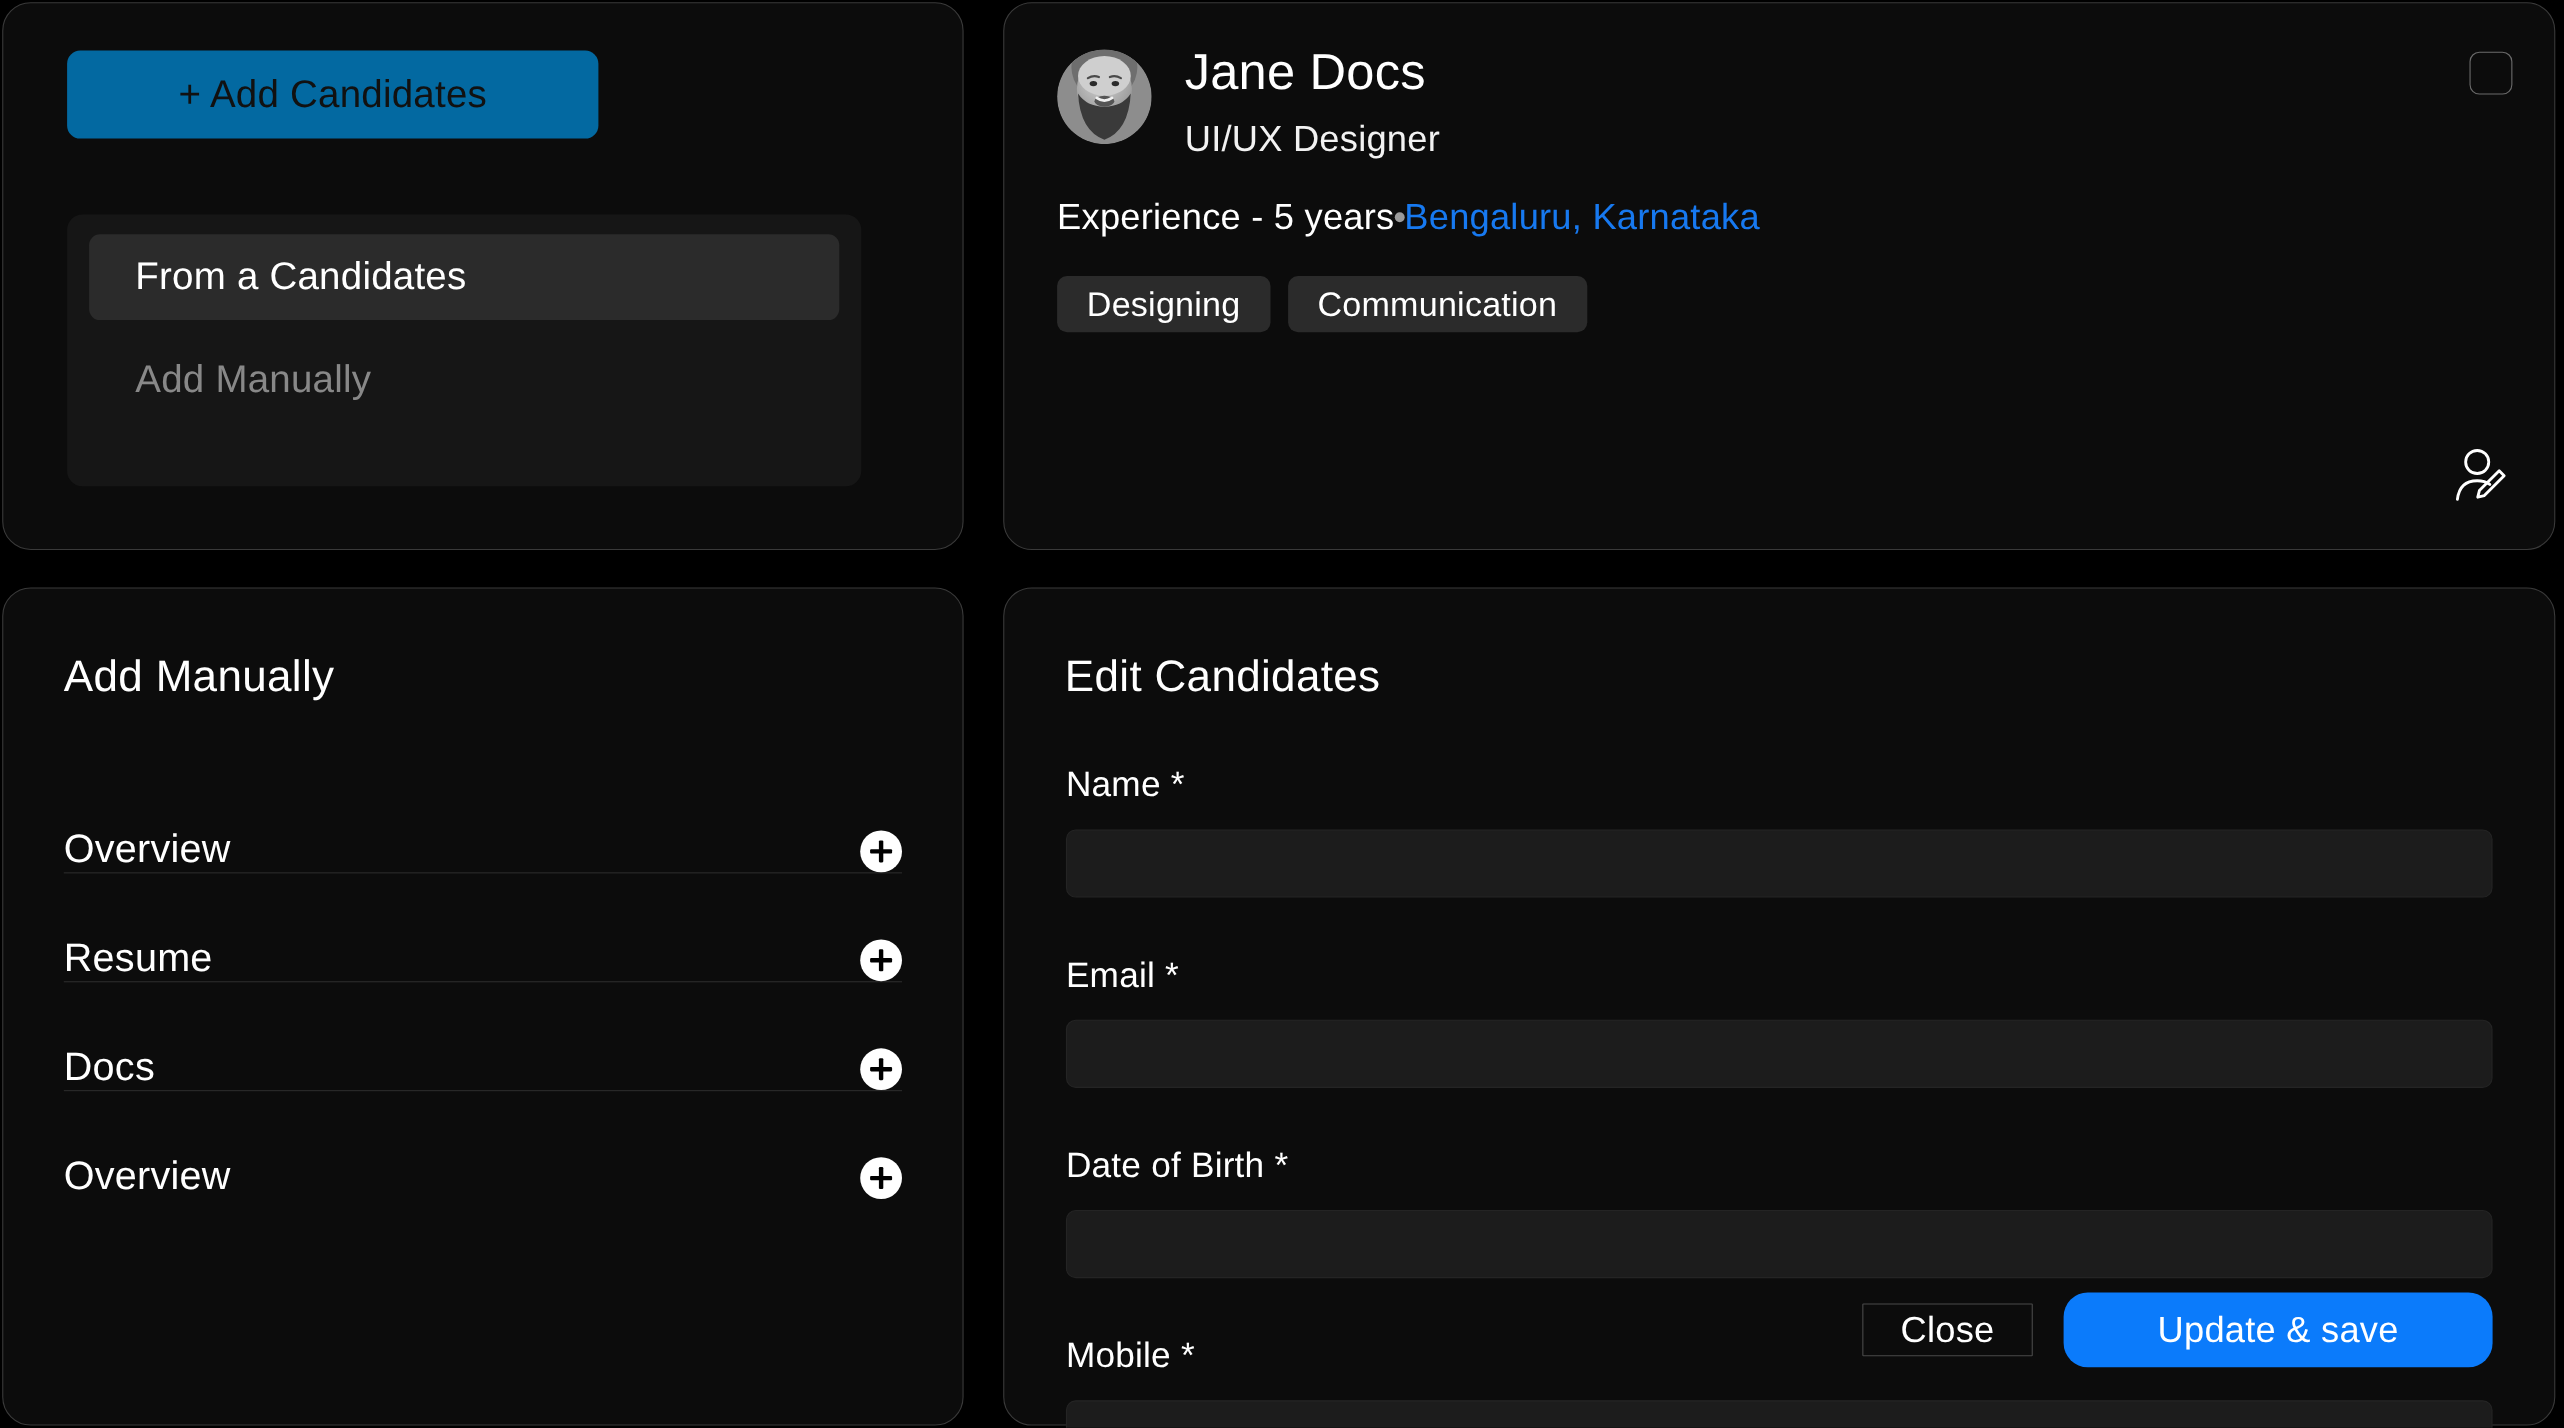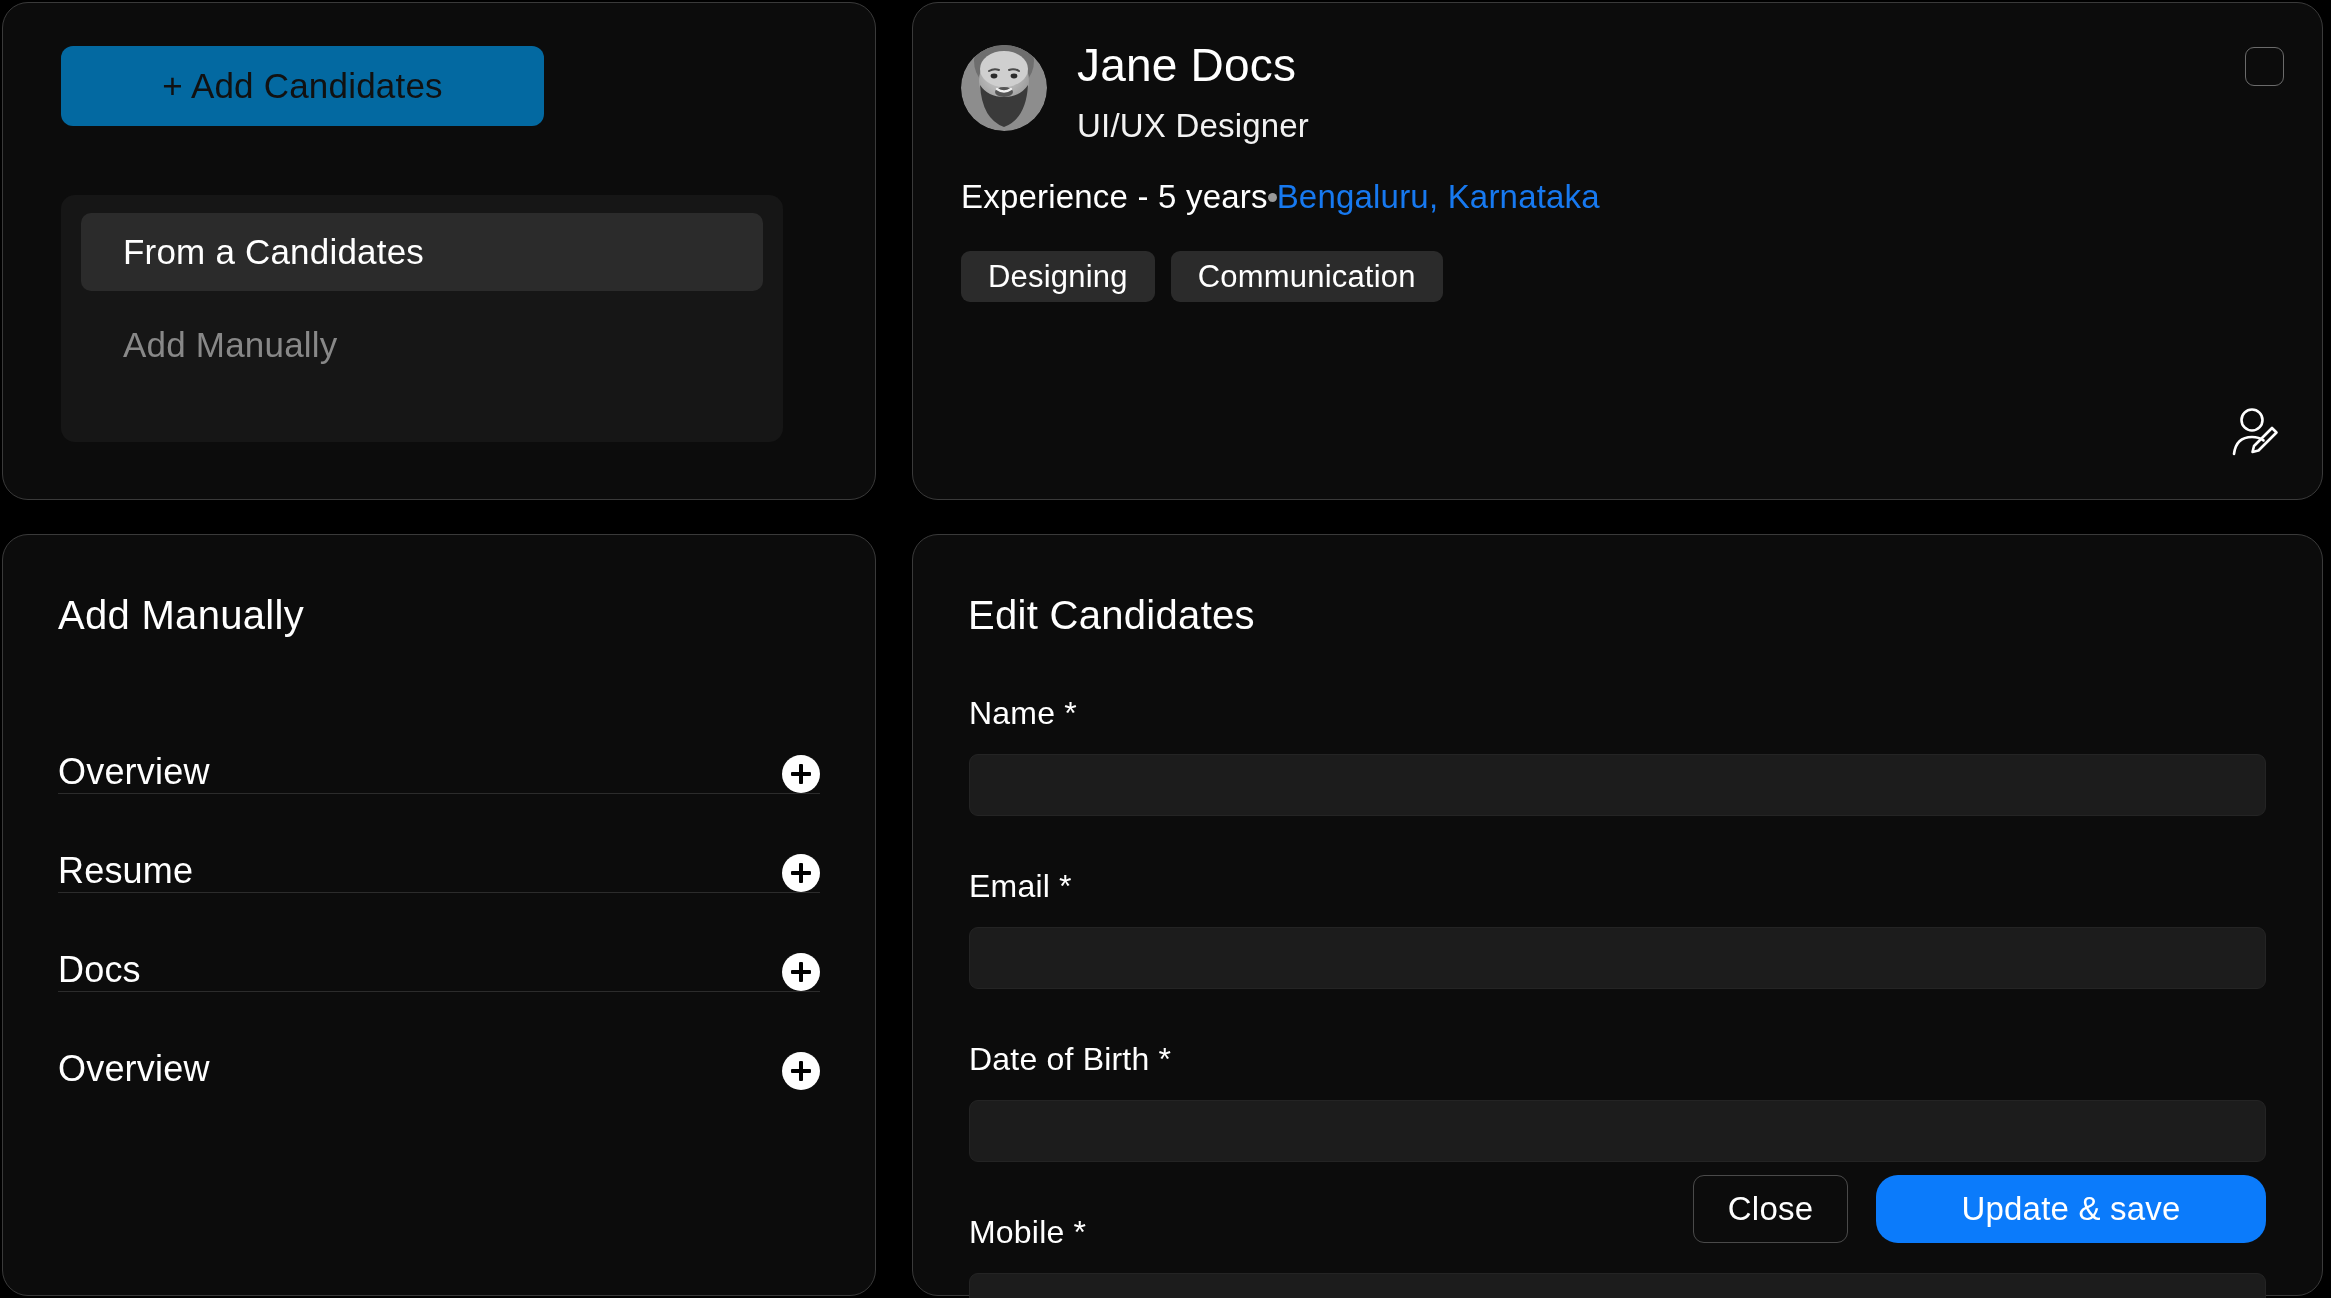--- a/index.html
+++ b/index.html
@@ -283,26 +283,26 @@
   .form-actions {
     position: absolute;
     right: 56px;
     bottom: 52px;
     display: flex;
     align-items: center;
     gap: 28px;
   }
 
   .btn-close {
-    height: 68px;
+    height: 48px;
     min-width: 155px;
     padding: 0 30px;
     background: transparent;
     border: 1px solid #4A4A4A;
-    border-radius: 11px;
+    border-radius: 1px;
     color: #FFFFFF;
     font-family: "Liberation Sans", sans-serif;
     font-size: 33px;
     letter-spacing: 0.2px;
     cursor: pointer;
   }
 
   .btn-primary {
     height: 68px;
     min-width: 390px;

